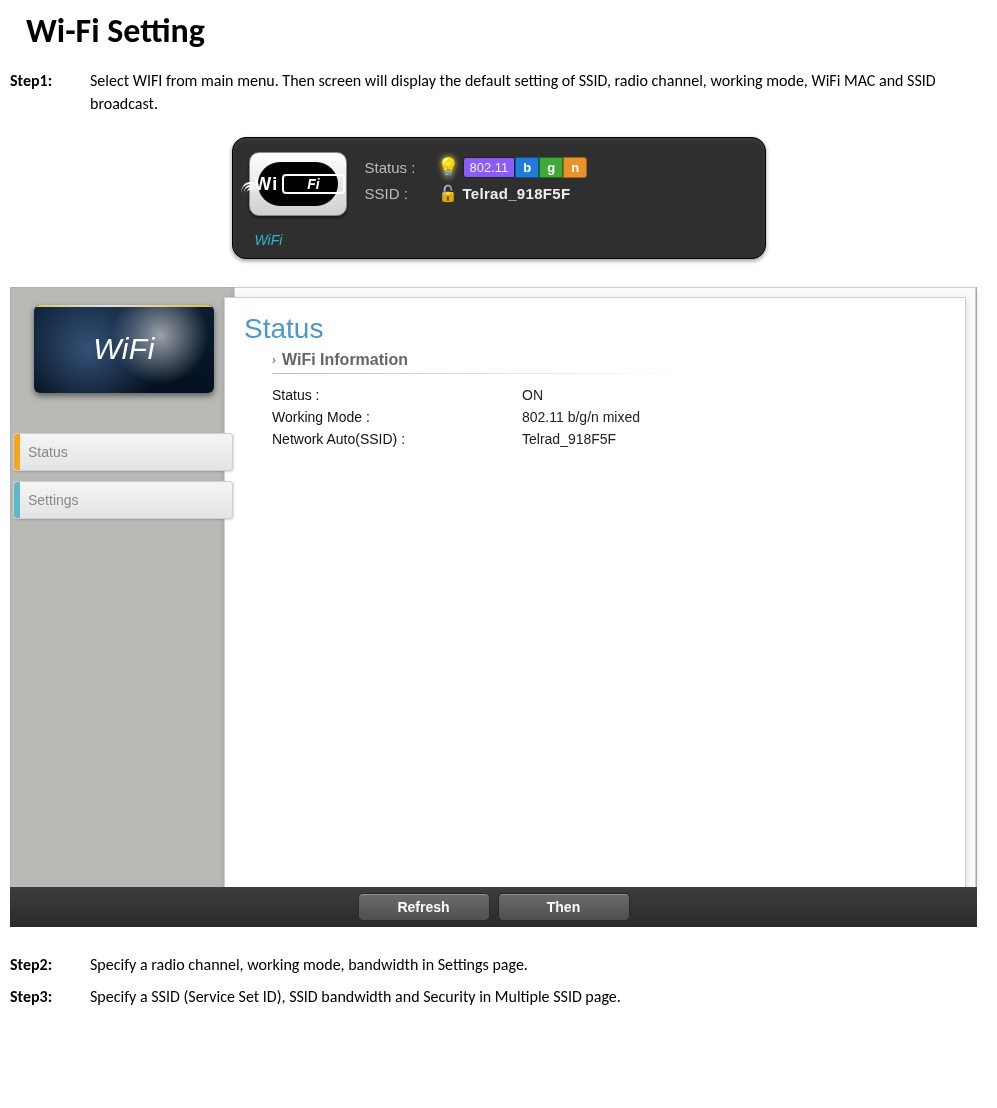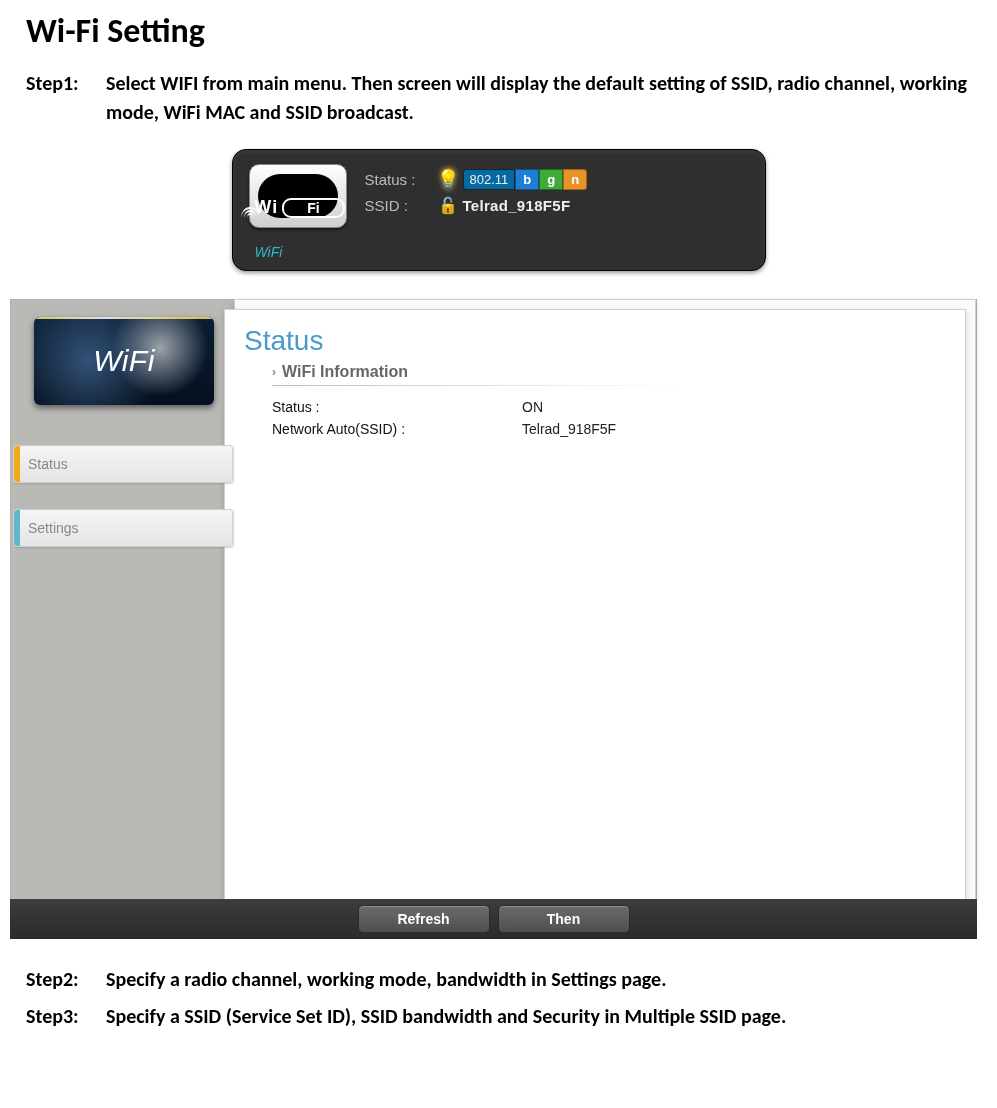--- a/index.html
+++ b/index.html
@@ -10,26 +10,26 @@
     color: #000;
     width: 977px;
   }
   h1.page-title {
     font-size: 34px;
     font-weight: bold;
     margin: 0 0 18px 16px;
   }
   .step-row {
     display: flex;
-    font-size: 20px;
+    font-size: 16px;
     line-height: 1.45;
-    margin: 8px 16px;
+    margin: 8px 0;
   }
   .step-label { font-weight: bold; width: 80px; flex-shrink:0; }
-  .step-text { flex: 1; font-weight: bold; }
+  .step-text { flex: 1; }
 
   
   .widget-wrap { text-align:center; margin: 22px 0 28px; }
   .wifi-card {
     display:inline-block;
     width: 500px;
     background: #2f2f2f;
     border: 1px solid #000;
     border-radius: 14px;
     box-shadow: inset 0 2px 4px rgba(255,255,255,.08), 0 2px 4px rgba(0,0,0,.4);
@@ -44,43 +44,43 @@
     width:96px; height:62px;
     background: linear-gradient(#fff,#cfcfcf);
     border-radius:10px;
     border:1px solid #888;
     display:flex; align-items:center; justify-content:center;
     position:relative;
     box-shadow: 0 1px 0 #fff inset, 0 2px 3px rgba(0,0,0,.5);
   }
   .wifi-logo-inner{
     width:80px;height:44px;border-radius:22px;background:#000;color:#fff;
-    display:flex;align-items:flex-end;justify-content:center;gap:4px;font-weight:bold;
+    display:flex;align-items:center;justify-content:center;gap:4px;font-weight:bold;
   }
   .wifi-logo-inner .arcs{position:relative;width:18px;height:18px;}
   .wifi-logo-inner .arcs span{
     position:absolute;left:50%;bottom:0;transform:translateX(-50%);
     border:2px solid #fff;border-bottom:none;border-left:none;border-right:none;
     border-radius:50% 50% 0 0 / 100% 100% 0 0;
   }
   .wifi-logo-inner .arcs span:nth-child(1){width:6px;height:3px;}
   .wifi-logo-inner .arcs span:nth-child(2){width:12px;height:6px;}
   .wifi-logo-inner .arcs span:nth-child(3){width:18px;height:9px;}
   .wifi-logo-inner .txt{font-size:18px;letter-spacing:1px;}
-  .wifi-logo-inner .fi{font-size:14px;border:2px solid #fff;border-radius:9px;padding:0 23px;}
+  .wifi-logo-inner .fi{font-size:14px;border:2px solid #fff;border-radius:4px;padding:0 23px;font-style:italic;}
   .card-rows{flex:1;padding-top:2px;}
   .card-row{display:flex;align-items:center;height:26px;}
   .card-row .lbl{width:70px;color:#bbb;}
   .card-row .ico{width:28px;text-align:center;}
   .bulb{color:#f6d84a;font-size:18px;text-shadow:0 0 6px #ffea7a;}
   .lock{color:#e0924a;font-size:16px;}
   .proto-badge{
     display:inline-flex;align-items:center;height:20px;font-size:13px;color:#eee;
   }
-  .proto-badge .pre{background:#0369a1;padding:2px 6px;border-radius:3px 0 0 3px;border:1px solid #222;}
+  .proto-badge .pre{background:#8b5cf6;padding:2px 6px;border-radius:3px 0 0 3px;border:1px solid #222;}
   .proto-badge .b{background:#1e7dd6;color:#fff;padding:2px 7px;border:1px solid #0d4f8f;font-weight:bold;}
   .proto-badge .g{background:#3faa3a;color:#fff;padding:2px 7px;border:1px solid #1f6a1d;font-weight:bold;}
   .proto-badge .n{background:#e8922a;color:#fff;padding:2px 7px;border-radius:0 3px 3px 0;border:1px solid #a5611a;font-weight:bold;}
   .ssid-val{color:#eee;font-weight:bold;letter-spacing:.3px;}
   .card-foot{margin:16px 0 4px 6px;color:#2fb8c9;font-style:italic;font-size:14px;}
 
   
   .panel-outer{
     position:relative; width:967px; height:640px; margin:0 0 26px;
     background:#b9b9b6;
@@ -93,21 +93,21 @@
   .side-tab{
     position:absolute;left:3px;width:204px;height:36px;
     background:linear-gradient(#f5f5f5,#e4e4e4);
     border:1px solid #cfcfcf;border-radius:3px;
     box-shadow:1px 1px 2px rgba(0,0,0,.15);
     display:flex;align-items:center;padding-left:14px;
     font-family:Arial,sans-serif;font-size:14px;color:#888;
   }
   .side-tab::before{content:"";position:absolute;left:0;top:0;bottom:0;width:6px;border-radius:3px 0 0 3px;}
   .side-tab.status{top:146px;} .side-tab.status::before{background:#f4a71c;}
-  .side-tab.settings{top:210px;} .side-tab.settings::before{background:#5eb8c9;}
+  .side-tab.settings{top:194px;} .side-tab.settings::before{background:#5eb8c9;}
 
   
   .hdr-tile{
     position:absolute;left:24px;top:18px;width:180px;height:88px;border-radius:6px;
     background:
       radial-gradient(circle at 30% 50%, rgba(80,120,170,.6), rgba(0,0,0,0) 55%),
       radial-gradient(circle at 70% 35%, rgba(255,255,255,.6), rgba(255,255,255,0) 35%),
       linear-gradient(#0b1e33,#04101f);
     box-shadow:0 3px 6px rgba(0,0,0,.5);
     display:flex;align-items:center;justify-content:center;
@@ -209,20 +209,24 @@
       <span>WiFi Information</span>
     </div>
     <div class="hr"></div>
 
     <div class="info-table">
       <div class="r">
           <div class="k">Status :</div>
           <div class="v">ON</div>
         </div>
       <div class="r">
+          <div class="k">Working Mode :</div>
+          <div class="v">802.11 b/g/n mixed</div>
+        </div>
+      <div class="r">
           <div class="k">Network Auto(SSID) :</div>
           <div class="v">Telrad_918F5F</div>
         </div>
     </div>
   </div>
 
   <div class="footbar">
     <div class="fbtn">Refresh</div>
     <div class="fbtn">Then</div>
   </div>

